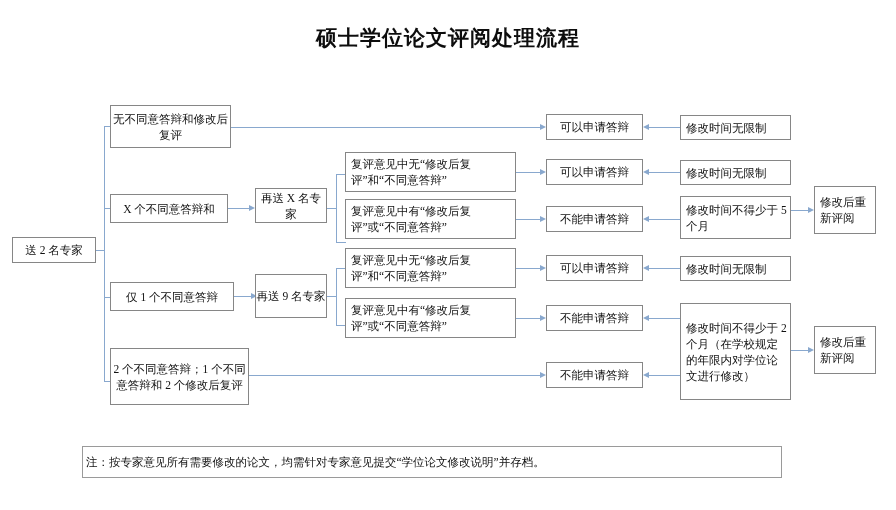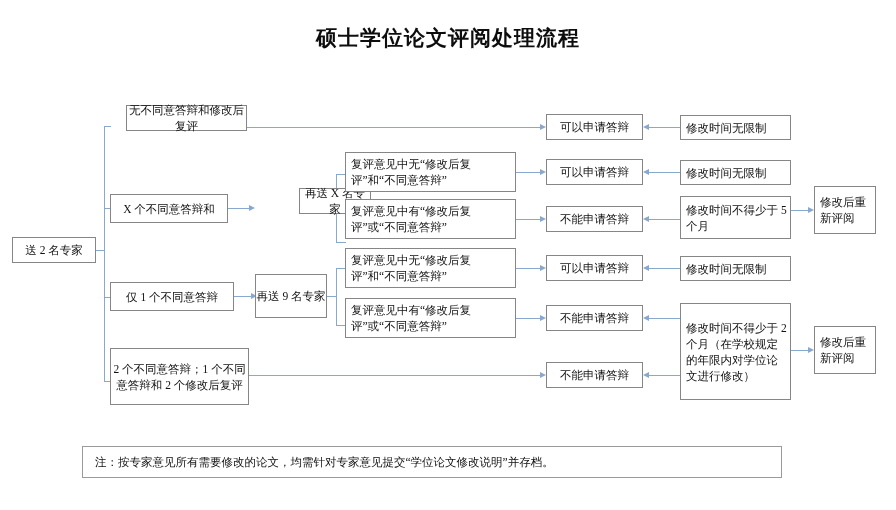--- a/index.html
+++ b/index.html
@@ -55,21 +55,21 @@
   .box span { display: block; width: 100%; }
   .note {
     position: absolute;
     box-sizing: border-box;
     border: 1px solid #9a9a9a;
     background: #ffffff;
     font-size: 11.5px;
     color: #111111;
     display: flex;
     align-items: center;
-    padding-left: 12px;
+    padding-left: 3px;
     z-index: 3;
     font-family: "Liberation Serif", "DejaVu Serif", serif;
   }
   .conn {
     position: absolute;
     background: #89a8ce;
     z-index: 1;
   }
   .h { height: 1px; }
   .v { width: 1px; }
@@ -154,37 +154,37 @@
   <div class="conn h" style="left:791px; top:210px; width:18px;"></div>
   <div class="arrow r" style="left:808px; top:206.5px;"></div>
 
   <div class="conn h" style="left:791px; top:350px; width:18px;"></div>
   <div class="arrow r" style="left:808px; top:346.5px;"></div>
 
   <div class="box c" style="left:12px; top:237px; width:84px; height:26px;">
     <span>送 2 名专家</span>
   </div>
 
-  <div class="box c" style="left:126px; top:105px; width:121px; height:26px;">
+  <div class="box c" style="left:110px; top:105px; width:121px; height:43px;">
     <span>无不同意答辩和修改后复评</span>
   </div>
 
   <div class="box c" style="left:110px; top:194px; width:118px; height:29px;">
     <span>X 个不同意答辩和</span>
   </div>
 
   <div class="box c" style="left:110px; top:282px; width:124px; height:29px;">
     <span>仅 1 个不同意答辩</span>
   </div>
 
   <div class="box c" style="left:110px; top:348px; width:139px; height:57px;">
     <span>2 个不同意答辩；1 个不同意答辩和 2 个修改后复评</span>
   </div>
 
-  <div class="box c" style="left:255px; top:188px; width:72px; height:26px;margin-left:44px;">
+  <div class="box c" style="left:255px; top:188px; width:72px; height:35px;">
     <span>再送 X 名专家</span>
   </div>
 
   <div class="box c" style="left:255px; top:274px; width:72px; height:44px;">
     <span>再送 9 名专家</span>
   </div>
 
   <div class="box l" style="left:345px; top:152px; width:171px; height:40px;">
     <span>复评意见中无“修改后复评”和“不同意答辩”</span>
   </div>

